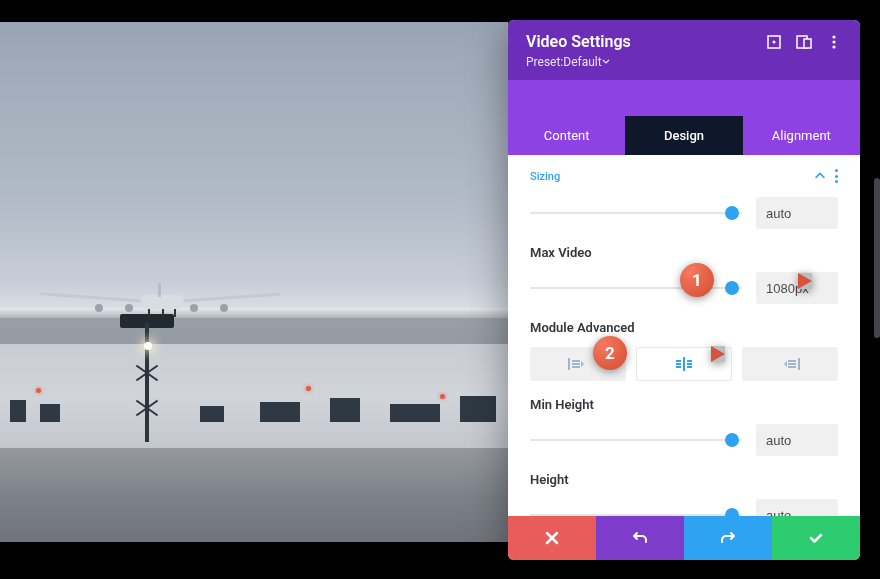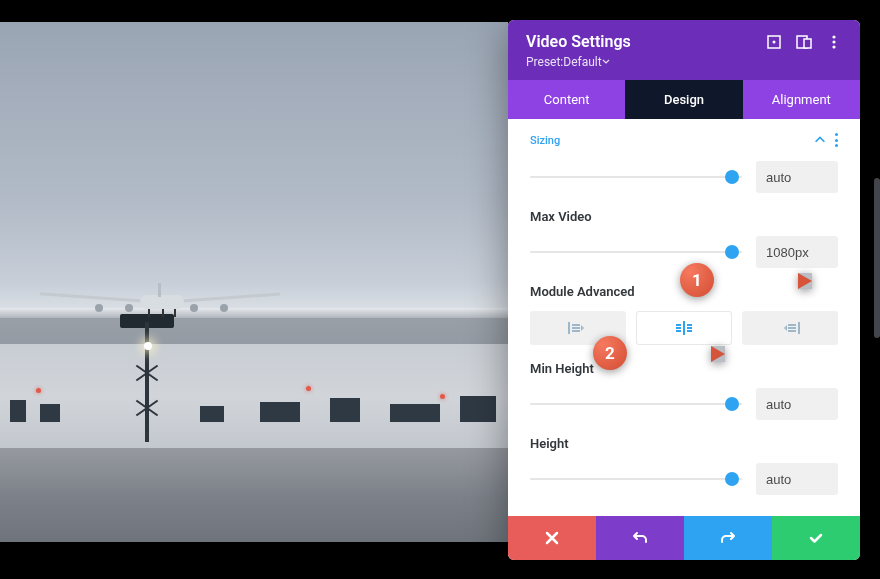--- a/index.html
+++ b/index.html
@@ -34,21 +34,21 @@
 
   
   .panel { position:absolute; right:20px; top:20px; width:352px; height:540px; background:#fff; border-radius:6px; box-shadow:0 8px 40px rgba(0,0,0,.4); display:flex; flex-direction:column; overflow:hidden; }
   .hdr { background:#6c2eb9; color:#fff; padding:12px 18px 10px; }
   .hdr-row { display:flex; align-items:center; }
   .hdr-title { font-size:16px; font-weight:600; flex:1; }
   .hdr-icons { display:flex; gap:14px; }
   .hic { width:16px; height:16px; fill:#fff; cursor:pointer; display:flex; align-items:center; justify-content:center; }
   .preset { font-size:12px; opacity:.85; margin-top:4px; cursor:pointer; display:inline-flex; align-items:center; }
   .tabs { background:#8e42e3; display:flex; }
-  .tab { flex:1; text-align:center; color:#fff; font-size:13px; padding:12px 0; cursor:pointer; }
+  .tab { flex:1; text-align:center; color:#fff; font-size:13px; padding:12px 0; cursor:pointer;margin-top:36px; }
   .tab.active { background:#0f172a; font-weight:500; }
   .body { flex:1; overflow:hidden; padding:14px 22px 6px; position:relative; }
   .section-head { display:flex; align-items:center; color:#2ea3f2; margin-bottom:14px; }
   .section-title { font-size:11px; font-weight:500; flex:1; }
   .sec-icons { display:flex; gap:8px; align-items:center; }
   .chev { width:14px; height:14px; fill:#2ea3f2; cursor:pointer; }
   .kebab-sm { width:3px; height:14px; display:flex; flex-direction:column; justify-content:space-between; cursor:pointer; }
   .kebab-sm span { width:3px; height:3px; background:#2ea3f2; border-radius:50%; display:block; }
   .field-label { font-size:13px; font-weight:600; color:#32373c; margin:16px 0 12px; }
   .field-label:first-of-type { margin-top:4px; }

